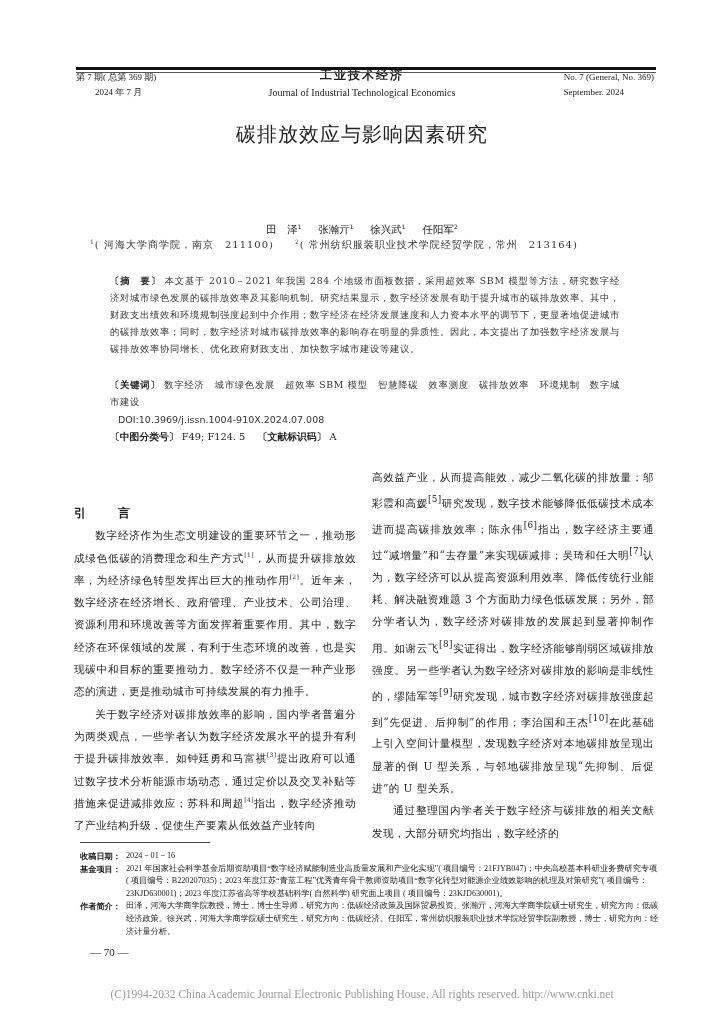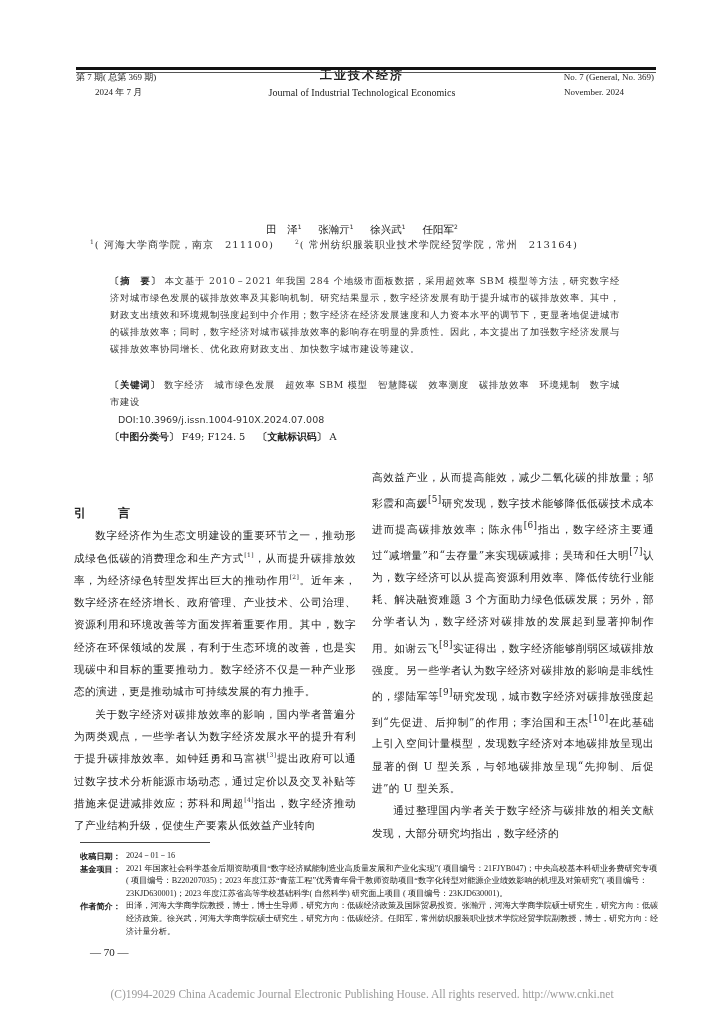--- a/index.html
+++ b/index.html
@@ -33,25 +33,26 @@
   .copyright { left:0; width:724px; text-align:center; top:988px; font-size:11.5px; color:#9a9a9a; font-family:"Liberation Serif", serif; }
 </style>
 </head>
 <body>
 
 <div class="abs hdr" style="left:76px; top:37px;">第 7 期( 总第 369 期)</div>
 <div class="abs hdr" style="left:95px; top:52px;">2024 年 7 月</div>
 <div class="abs hdr hdr-journal-cn" style="left:0; width:724px; text-align:center; top:35px;">工业技术经济</div>
 <div class="abs hdr" style="left:0; width:724px; text-align:center; top:53px; font-size:10px;">Journal of Industrial Technological Economics</div>
 <div class="abs hdr" style="right:70px; top:37px; text-align:right;">No. 7 (General, No. 369)</div>
-<div class="abs hdr" style="right:100px; top:52px; text-align:right;">November. 2024</div>
+<div class="abs hdr" style="right:100px; top:52px; text-align:right;">September. 2024</div>
 <div class="rule-thick"></div>
 <div class="rule-thin"></div>
 
 <div class="abs title" style="top:118px;">
+  <div>碳排放效应与影响因素研究</div>
 </div>
 
 <div class="abs authors" style="top:222px;">
   <span>田　泽</span><sup>1</sup>&nbsp;&nbsp;&nbsp;&nbsp;
   <span>张瀚亓</span><sup>1</sup>&nbsp;&nbsp;&nbsp;&nbsp;
   <span>徐兴武</span><sup>1</sup>&nbsp;&nbsp;&nbsp;&nbsp;
   <span>任阳军</span><sup>2</sup>
 </div>
 <div class="abs affil" style="top:238px;">
   <sup>1</sup><span>( 河海大学商学院，南京　211100)</span>&nbsp;&nbsp;&nbsp;&nbsp;
@@ -102,13 +103,13 @@
     <span class="fn-lbl">基金项目：</span>
     <span class="fn-val">2021 年国家社会科学基金后期资助项目“数字经济赋能制造业高质量发展和产业化实现”( 项目编号：21FJYB047)；中央高校基本科研业务费研究专项 ( 项目编号：B220207035)；2023 年度江苏“青蓝工程”优秀青年骨干教师资助项目“数字化转型对能源企业绩效影响的机理及对策研究”( 项目编号：23KJD630001)；2023 年度江苏省高等学校基础科学( 自然科学) 研究面上项目 ( 项目编号：23KJD630001)。</span>
   </div>
   <div class="fn-row">
     <span class="fn-lbl">作者简介：</span>
     <span class="fn-val">田泽，河海大学商学院教授，博士，博士生导师，研究方向：低碳经济政策及国际贸易投资。张瀚亓，河海大学商学院硕士研究生，研究方向：低碳经济政策。徐兴武，河海大学商学院硕士研究生，研究方向：低碳经济。任阳军，常州纺织服装职业技术学院经贸学院副教授，博士，研究方向：经济计量分析。</span>
   </div>
 </div>
 
 <div class="abs pageno">— 70 —</div>
-<div class="abs copyright">(C)1994-2029 China Academic Journal Electronic Publishing House. All rights reserved.    http://www.cnki.net</div>
+<div class="abs copyright">(C)1994-2032 China Academic Journal Electronic Publishing House. All rights reserved.    http://www.cnki.net</div>
 
 </body></html>

